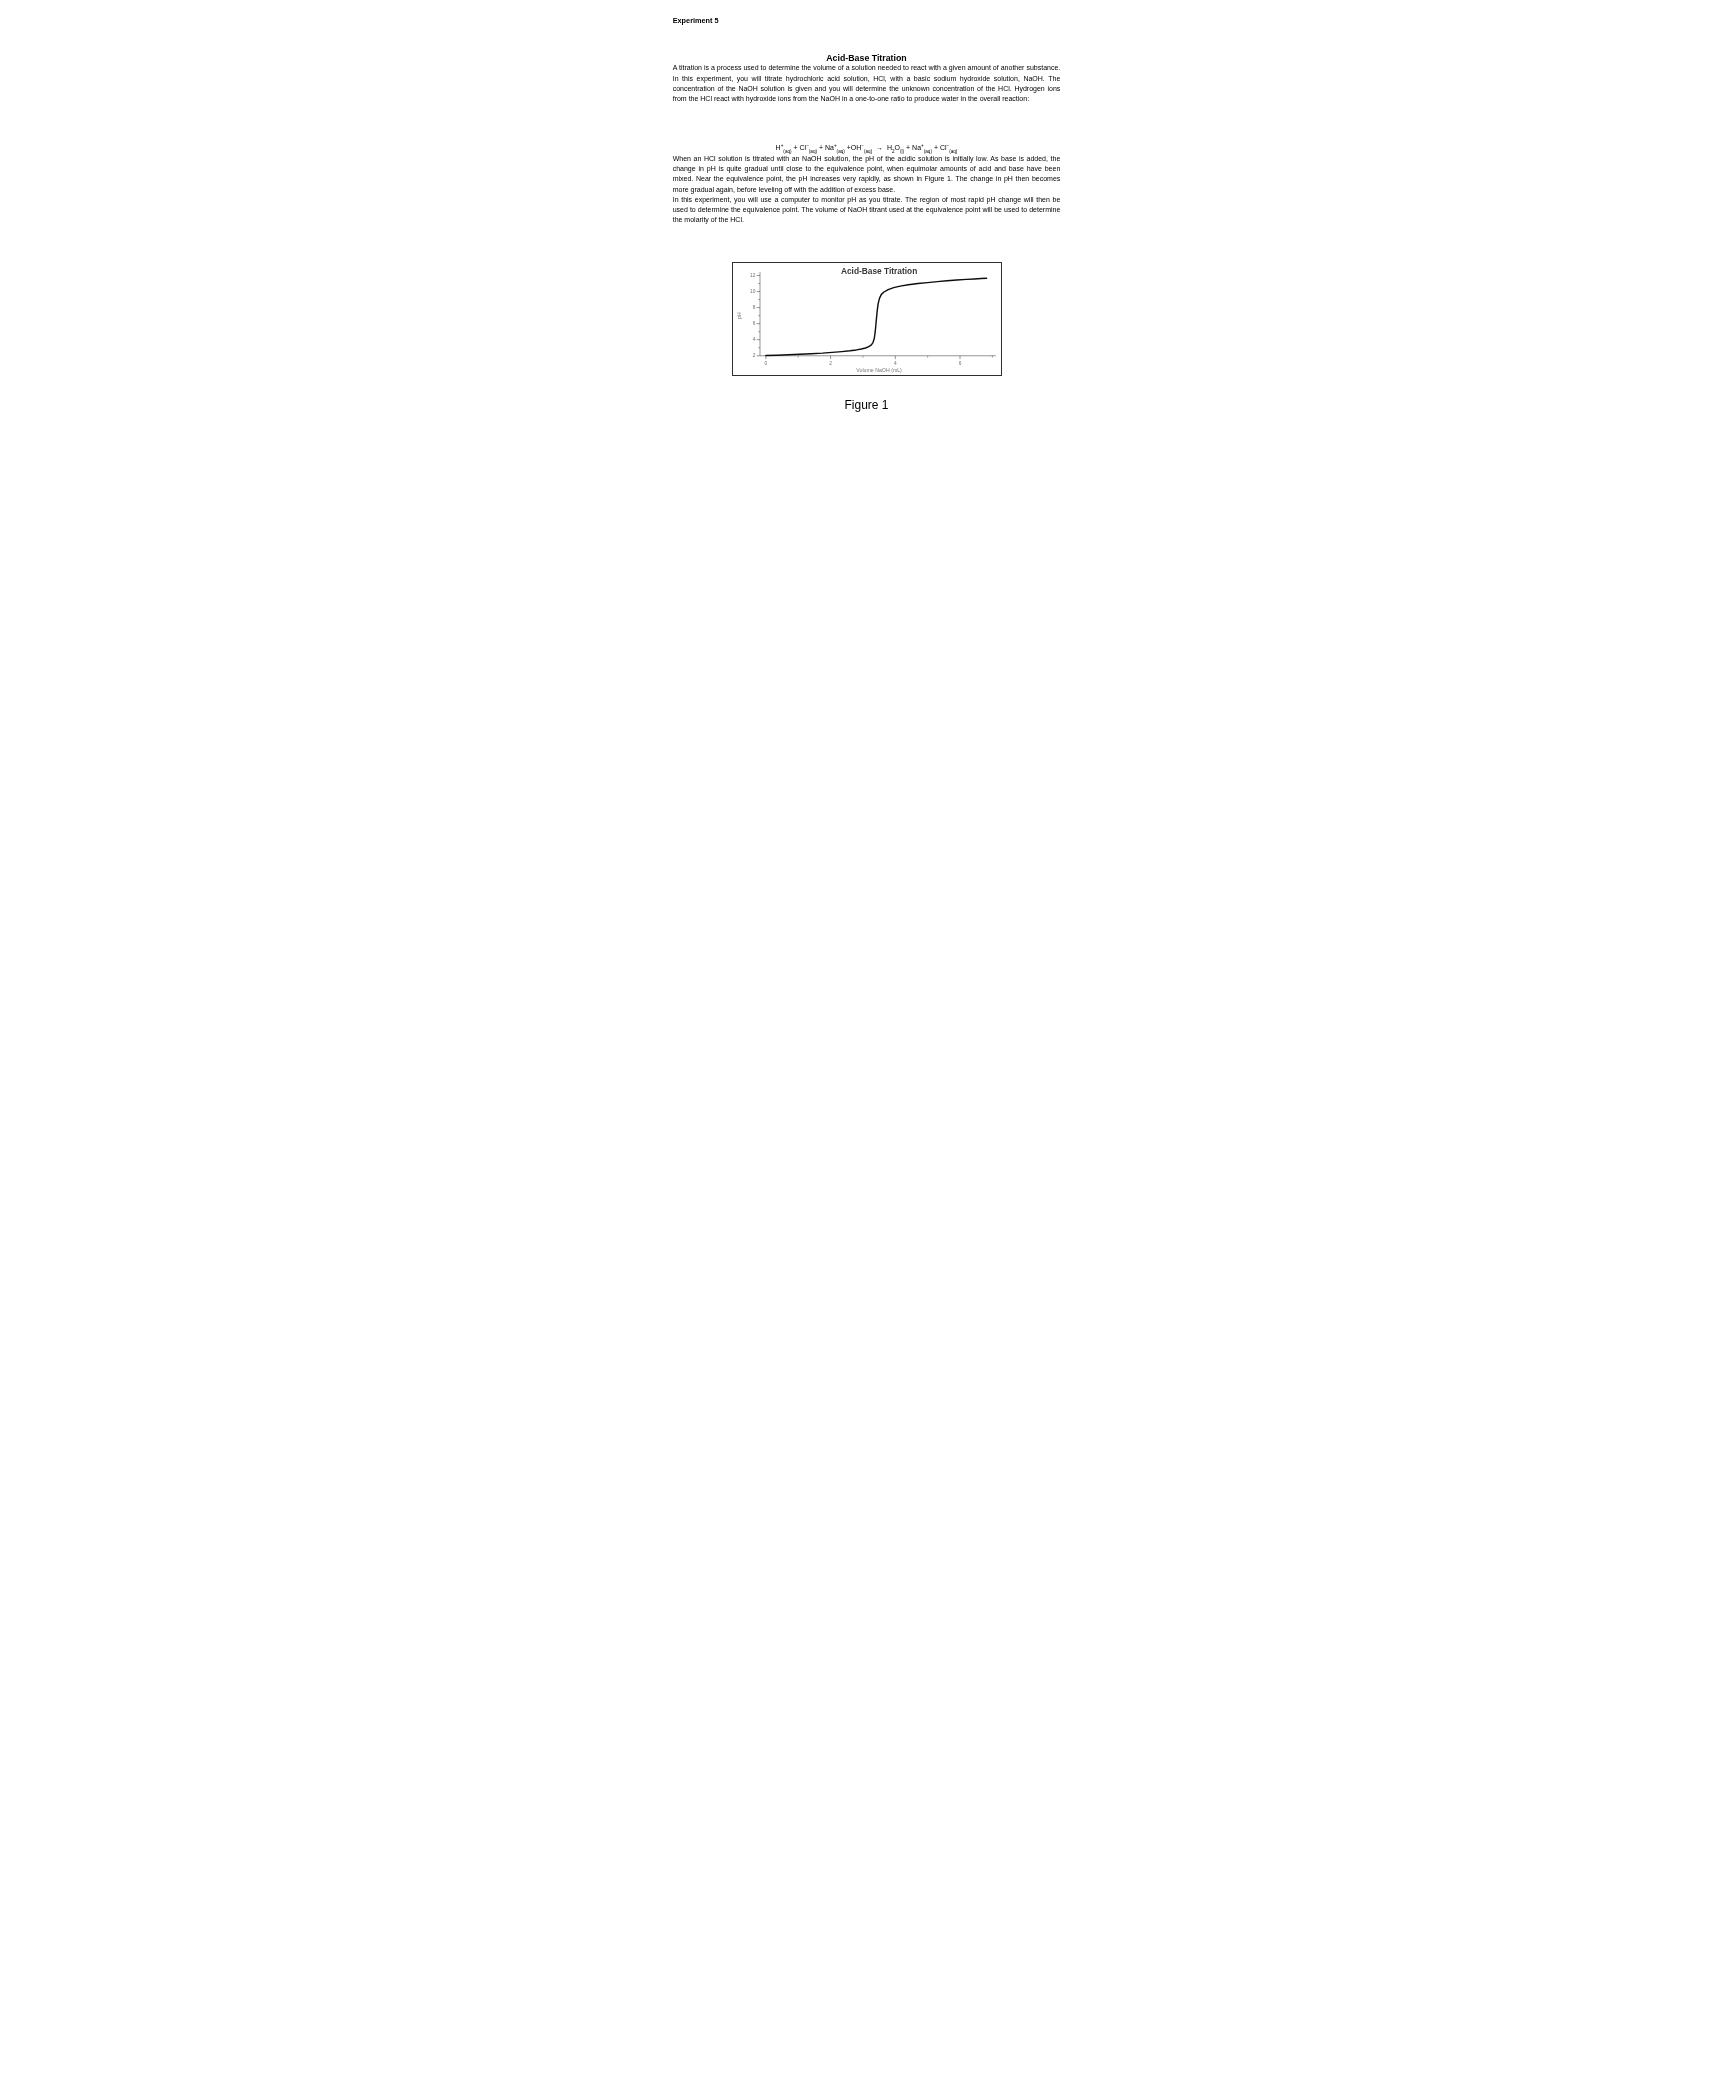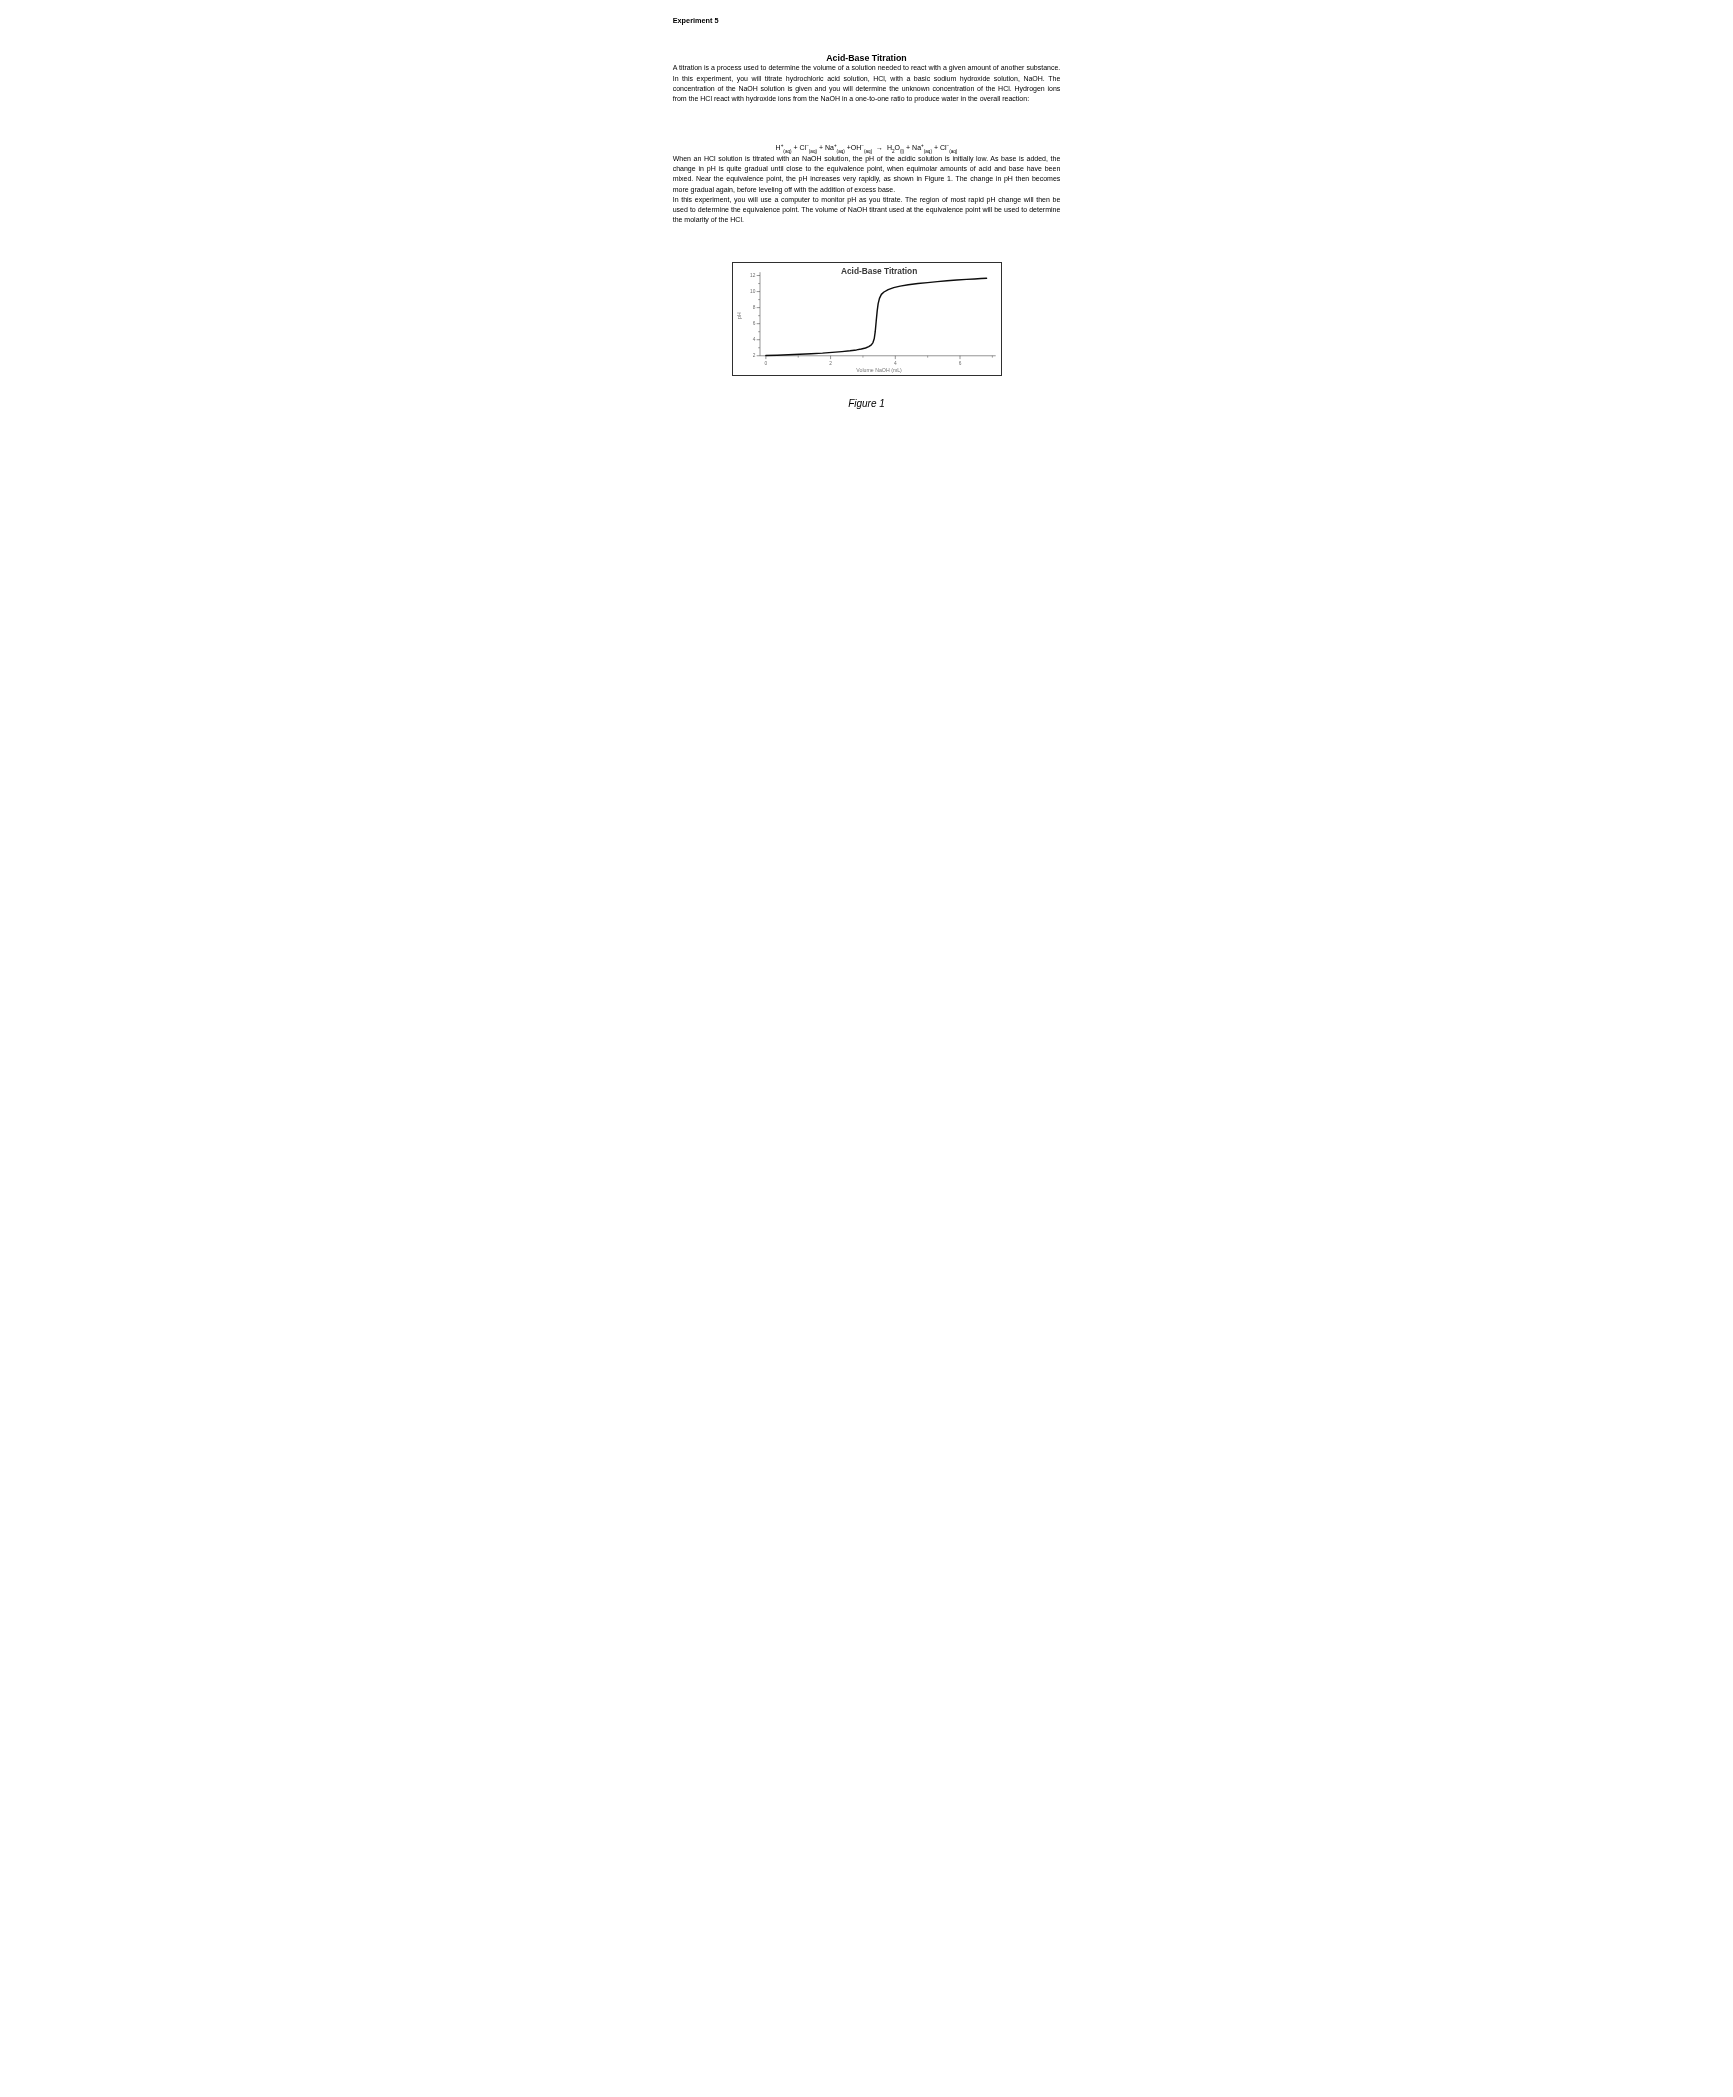--- a/index.html
+++ b/index.html
@@ -60,22 +60,21 @@
     background: #ffffff;
   }
   .figure-box svg {
     display: block;
     width: 100%;
     height: 100%;
   }
   .figure-caption {
     margin: 22px 0 0 0;
     text-align: center;
-    font-style: italic;
-    font-size: 10px;
+    font-size: 12px;
   }
 </style>
 </head>
 <body>
 
 <div class="page">
 
   <h2 class="exp-header">Experiment 5</h2>
 
   <h1 class="doc-title">Acid-Base Titration</h1>

